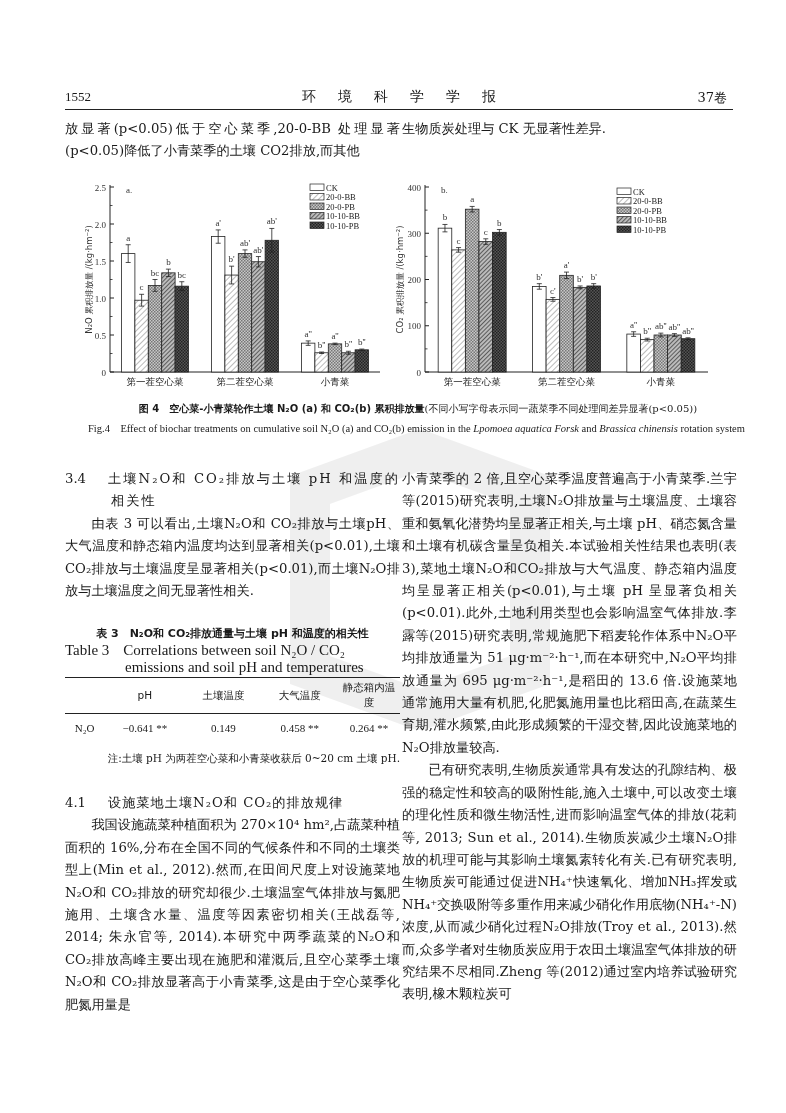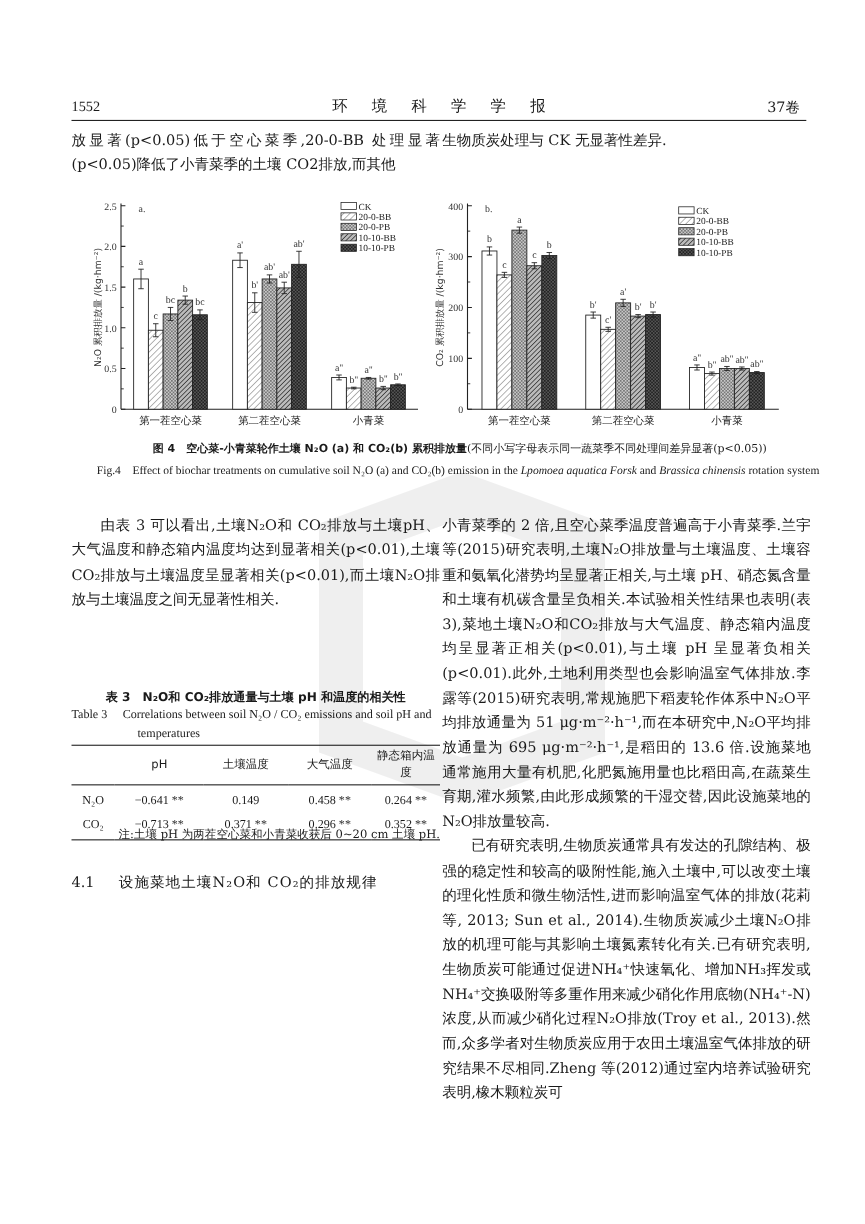--- a/index.html
+++ b/index.html
@@ -12,21 +12,21 @@
   .col p{margin:0;}
   .ind{text-indent:2em;}
   .sec{margin:0;}
   .it{font-style:italic;}
   .fig{position:absolute;}
   .figcap{position:absolute;left:88px;top:398px;width:660px;font-size:10.5px;line-height:20px;}
   .figcap .cn{font-weight:bold;font-family:"DejaVu Sans",sans-serif;font-size:10px;}
   .figcap .en{font-family:"Liberation Serif",serif;font-size:10.5px;}
   .tcap{position:absolute;left:65px;top:625px;width:335px;font-size:10px;line-height:17px;}
   .tcap .cn{text-align:center;font-weight:bold;font-family:"DejaVu Sans",sans-serif;font-size:11px;}
-  .tcap .en{font-family:"Liberation Serif",serif;font-size:11px;}
+  .tcap .en{font-family:"Liberation Serif",serif;font-size:15px;}
   table.corr{position:absolute;left:65px;top:677px;width:335px;border-collapse:collapse;font-size:11px;font-family:"Liberation Serif",serif;}
   table.corr th{font-weight:normal;padding:3px 2px;border-bottom:0.8px solid #222;line-height:15px;font-family:"DejaVu Sans",sans-serif;font-size:10.5px;}
   table.corr td{padding:2px 2px;text-align:center;line-height:18px;}
   table.corr tr.first td{padding-top:5px;}
   table.corr tr.last td{border-bottom:1.3px solid #222;padding-bottom:4px;}
   table.corr td.rowh{text-align:center;}
   .topline{position:absolute;left:65px;top:677px;width:335px;border-top:1.3px solid #222;}
   .tnote{position:absolute;left:65px;top:752px;width:335px;font-size:10.5px;text-align:right;}
   .watermark{position:absolute;left:270px;top:430px;width:300px;height:300px;opacity:0.06;pointer-events:none;}
 </style>
@@ -309,20 +309,23 @@
 <div class="figcap">
   <div style="text-align:center;">
     <span class="cn">图 4　空心菜-小青菜轮作土壤 N₂O (a) 和 CO₂(b) 累积排放量</span><span style="font-size:10px;">(不同小写字母表示同一蔬菜季不同处理间差异显著(p&lt;0.05))</span>
   </div>
   <div class="en" style="padding-left:0;">
     <span>Fig.4　Effect of biochar treatments on cumulative soil N₂O (a) and CO₂(b) emission in the </span><span class="it">Lpomoea aquatica Forsk</span><span> and </span><span class="it">Brassica chinensis</span><span> rotation system</span>
   </div>
 </div>
 
 <div class="col" style="left:65px;top:468px;width:335px;">
+  <p class="sec" style="padding-left:46px;text-indent:-46px;">
+    <span>3.4</span><span style="display:inline-block;width:22px;"></span><span style="letter-spacing:2px;">土壤N₂O和 CO₂排放与土壤 pH 和温度的相关性</span>
+  </p>
   <p class="ind">由表 3 可以看出,土壤N₂O和 CO₂排放与土壤pH、大气温度和静态箱内温度均达到显著相关(p&lt;0.01),土壤 CO₂排放与土壤温度呈显著相关(p&lt;0.01),而土壤N₂O排放与土壤温度之间无显著性相关.</p>
 </div>
 
 <div class="tcap">
   <div class="cn">表 3　N₂O和 CO₂排放通量与土壤 pH 和温度的相关性</div>
   <div class="en" style="padding-left:60px;text-indent:-60px;">
     <span>Table 3</span><span style="display:inline-block;width:14px;"></span><span>Correlations between soil N₂O / CO₂ emissions and soil pH and temperatures</span>
   </div>
 </div>
 
@@ -338,35 +341,29 @@
     </tr>
   </thead>
   <tbody>
     <tr class="first">
       <td class="rowh">N₂O</td>
       <td>−0.641 **</td>
       <td>0.149</td>
       <td>0.458 **</td>
       <td>0.264 **</td>
     </tr>
-    <tr class="last">
-      <td class="rowh">CO₂</td>
-      <td>−0.713 **</td>
-      <td>0.371 **</td>
-      <td>0.296 **</td>
-      <td>0.352 **</td>
-    </tr>
   </tbody>
 </table>
 <div class="tnote">注:土壤 pH 为两茬空心菜和小青菜收获后 0~20 cm 土壤 pH.</div>
 
 <div class="col" style="left:65px;top:792px;width:335px;">
   <p class="sec">
     <span>4.1</span><span style="display:inline-block;width:22px;"></span><span style="letter-spacing:1px;">设施菜地土壤N₂O和 CO₂的排放规律</span>
   </p>
+  <p class="ind">我国设施蔬菜种植面积为 270×10⁴ hm²,占蔬菜种植面积的 16%,分布在全国不同的气候条件和不同的土壤类型上(Min et al., 2012).然而,在田间尺度上对设施菜地N₂O和 CO₂排放的研究却很少.土壤温室气体排放与氮肥施用、土壤含水量、温度等因素密切相关(王战磊等, 2014; 朱永官等, 2014).本研究中两季蔬菜的N₂O和 CO₂排放高峰主要出现在施肥和灌溉后,且空心菜季土壤N₂O和 CO₂排放显著高于小青菜季,这是由于空心菜季化肥氮用量是</p>
 </div>
 
 <div class="col" style="left:402px;top:468px;width:335px;">
   <p>小青菜季的 2 倍,且空心菜季温度普遍高于小青菜季.兰宇等(2015)研究表明,土壤N₂O排放量与土壤温度、土壤容重和氨氧化潜势均呈显著正相关,与土壤 pH、硝态氮含量和土壤有机碳含量呈负相关.本试验相关性结果也表明(表 3),菜地土壤N₂O和CO₂排放与大气温度、静态箱内温度均呈显著正相关(p&lt;0.01),与土壤 pH 呈显著负相关(p&lt;0.01).此外,土地利用类型也会影响温室气体排放.李露等(2015)研究表明,常规施肥下稻麦轮作体系中N₂O平均排放通量为 51 μg·m⁻²·h⁻¹,而在本研究中,N₂O平均排放通量为 695 μg·m⁻²·h⁻¹,是稻田的 13.6 倍.设施菜地通常施用大量有机肥,化肥氮施用量也比稻田高,在蔬菜生育期,灌水频繁,由此形成频繁的干湿交替,因此设施菜地的N₂O排放量较高.</p>
   <p class="ind">已有研究表明,生物质炭通常具有发达的孔隙结构、极强的稳定性和较高的吸附性能,施入土壤中,可以改变土壤的理化性质和微生物活性,进而影响温室气体的排放(花莉等, 2013; Sun et al., 2014).生物质炭减少土壤N₂O排放的机理可能与其影响土壤氮素转化有关.已有研究表明,生物质炭可能通过促进NH₄⁺快速氧化、增加NH₃挥发或NH₄⁺交换吸附等多重作用来减少硝化作用底物(NH₄⁺-N)浓度,从而减少硝化过程N₂O排放(Troy et al., 2013).然而,众多学者对生物质炭应用于农田土壤温室气体排放的研究结果不尽相同.Zheng 等(2012)通过室内培养试验研究表明,橡木颗粒炭可</p>
 </div>
 
 <svg class="watermark" viewBox="0 0 300 300">
   <path d="M40 60 L150 20 L260 60 L260 240 L150 280 L40 240 Z" fill="none" stroke="#000" stroke-width="40"></path>
 </svg>

